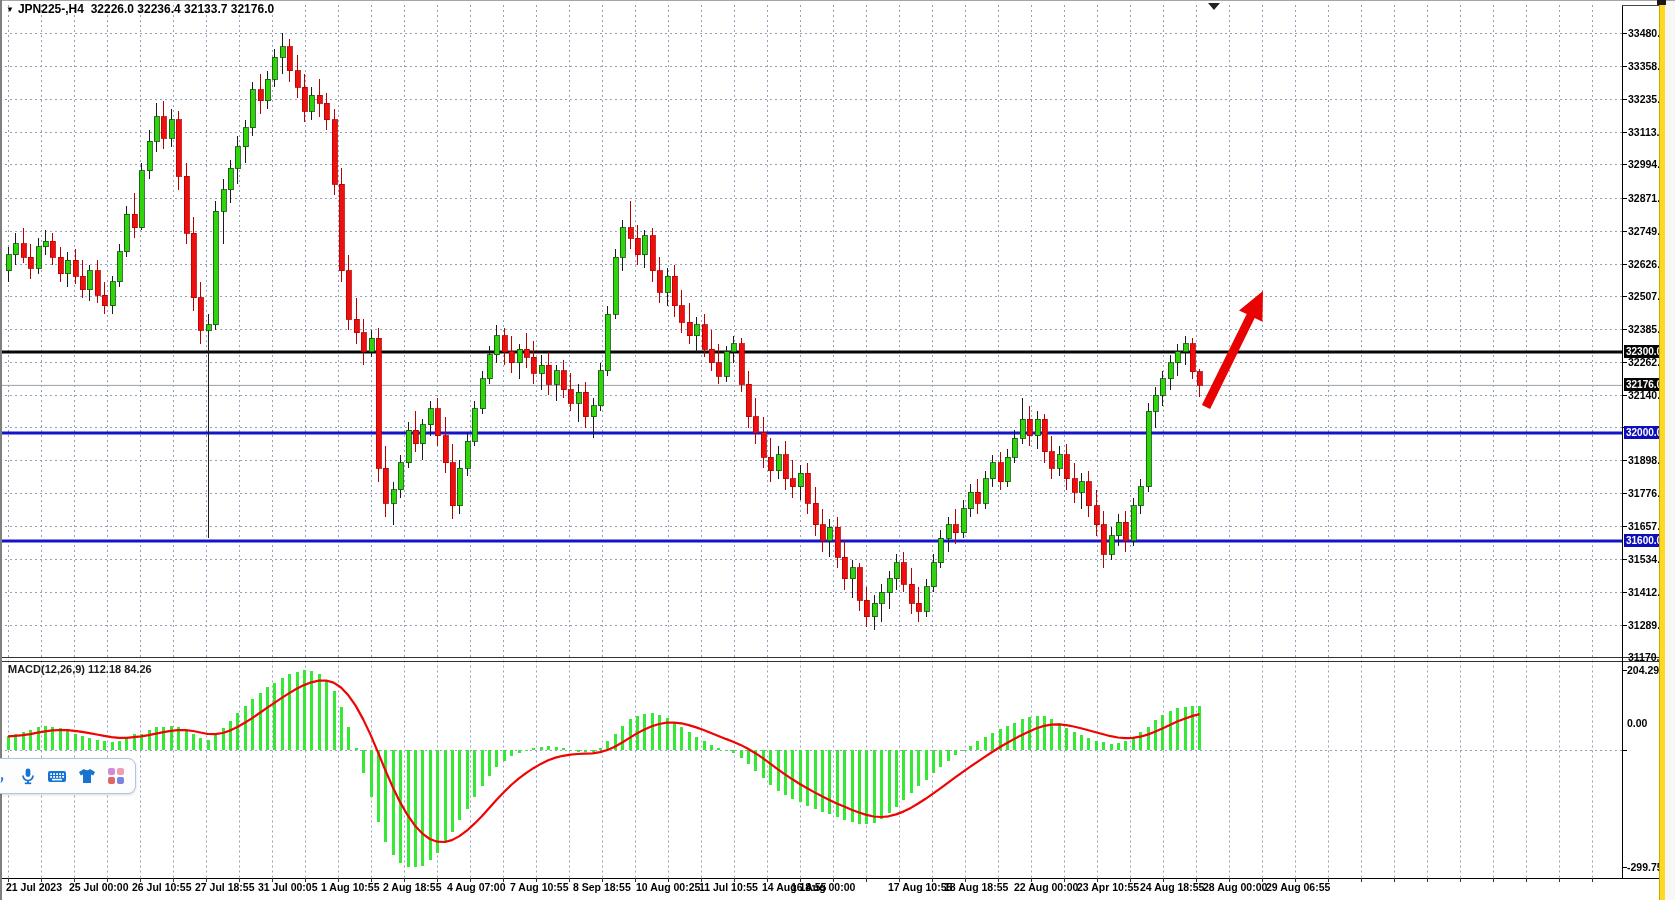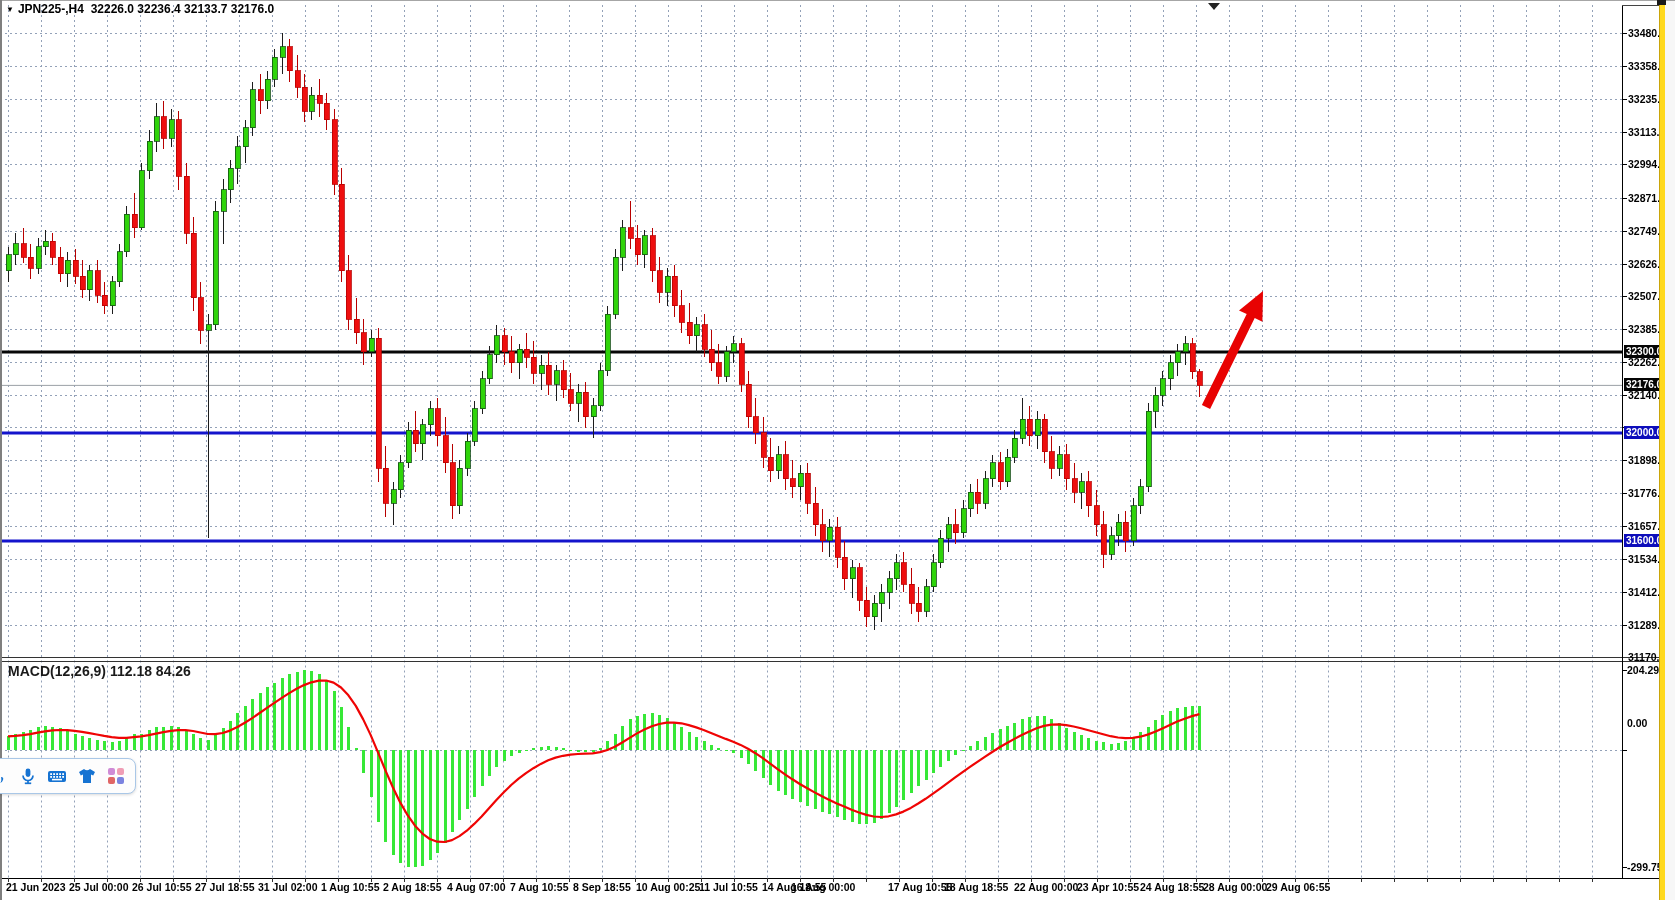--- a/index.html
+++ b/index.html
@@ -11,21 +11,21 @@
   .titlebar{position:absolute;left:6px;top:2px;z-index:2;font-size:12px;font-weight:700;color:#000;
             letter-spacing:0px;white-space:nowrap;}
   .titlebar .dd{font-size:8px;position:relative;top:-1px;margin-right:4px;cursor:pointer;}
   .ytick{position:absolute;left:1628px;font-size:10.5px;font-weight:700;color:#000;white-space:nowrap;}
   .mtick{position:absolute;left:1627px;font-size:10.5px;font-weight:700;color:#000;white-space:nowrap;}
   .badge{position:absolute;left:1624px;width:37px;height:13px;font-size:10px;font-weight:700;color:#fff;
          line-height:13px;padding-left:2px;}
   .badge.black{background:#050505;}
   .badge.blue{background:#0d0dbb;}
   .xlabel{position:absolute;top:881px;font-size:10.5px;font-weight:700;color:#000;white-space:nowrap;}
-  .macd-label{position:absolute;left:8px;top:663px;z-index:2;font-size:14px;font-weight:600;color:#1a1a1a;}
+  .macd-label{position:absolute;left:8px;top:663px;z-index:2;font-size:11px;font-weight:600;color:#1a1a1a;}
   .left-border{position:absolute;left:0;top:0;width:2px;height:900px;background:#7f7f7f;z-index:3;}
   .top-border{position:absolute;left:0;top:0;width:1675px;height:1px;background:#a6a6a6;z-index:3;}
   .yellow-strip{position:absolute;left:1659px;top:0;width:5px;height:900px;background:#ffd91e;
                 border-left:1px solid #caa50a;z-index:3;}
   .yellow-cap{position:absolute;left:1657px;top:0;width:9px;height:5px;background:#1a1a1a;z-index:4;}
   .right-col{position:absolute;left:1665px;top:0;width:10px;height:900px;background:#f7f7f7;z-index:2;}
   .toolbar{position:absolute;left:-6px;top:758px;width:130px;height:34px;background:#fdfdfd;
            border:1px solid #a9c7e7;border-radius:0 8px 8px 0;z-index:5;display:flex;align-items:center;
            justify-content:flex-end;gap:10px;padding-right:10px;box-shadow:0 1px 3px rgba(0,0,0,.15);}
   .toolbar .tbi{width:20px;height:20px;display:inline-flex;align-items:center;justify-content:center;cursor:pointer;}
@@ -757,25 +757,25 @@
       <div class="ytick" style="top:585.5px">31412.0</div>
       <div class="ytick" style="top:618.5px">31289.5</div>
       <div class="ytick" style="top:650.5px">31170.5</div>
       <div class="mtick" style="top:663.5px">204.29</div>
       <div class="mtick" style="top:717px">0.00</div>
       <div class="mtick" style="top:860.5px">-299.75</div>
       <div class="badge black" style="top:345px">32300.0</div>
       <div class="badge blue" style="top:426px">32000.0</div>
       <div class="badge blue" style="top:534px">31600.0</div>
       <div class="badge black" style="top:378px">32176.0</div>
-      <div class="xlabel" style="left:6px">21 Jun 2023</div>
+      <div class="xlabel" style="left:6px">21 Jul 2023</div>
       <div class="xlabel" style="left:69px">25 Jul 00:00</div>
       <div class="xlabel" style="left:132px">26 Jul 10:55</div>
       <div class="xlabel" style="left:195px">27 Jul 18:55</div>
-      <div class="xlabel" style="left:258px">31 Jul 02:00</div>
+      <div class="xlabel" style="left:258px">31 Jul 00:05</div>
       <div class="xlabel" style="left:321px">1 Aug 10:55</div>
       <div class="xlabel" style="left:383px">2 Aug 18:55</div>
       <div class="xlabel" style="left:447px">4 Aug 07:00</div>
       <div class="xlabel" style="left:510px">7 Aug 10:55</div>
       <div class="xlabel" style="left:573px">8 Sep 18:55</div>
       <div class="xlabel" style="left:636px">10 Aug 00:25</div>
       <div class="xlabel" style="left:699px">11 Jul 10:55</div>
       <div class="xlabel" style="left:762px">14 Aug 18:55</div>
       <div class="xlabel" style="left:791px">16 Aug 00:00</div>
       <div class="xlabel" style="left:888px">17 Aug 10:55</div>

